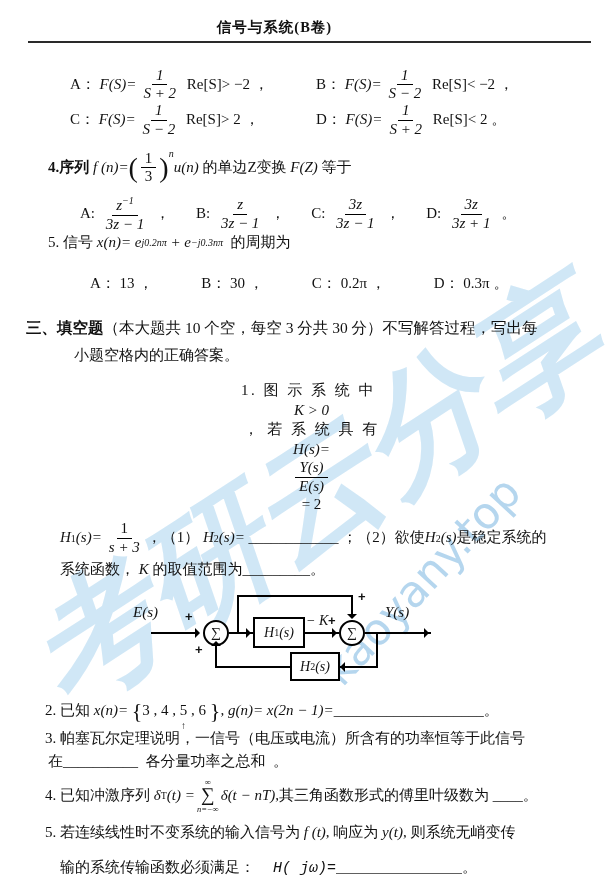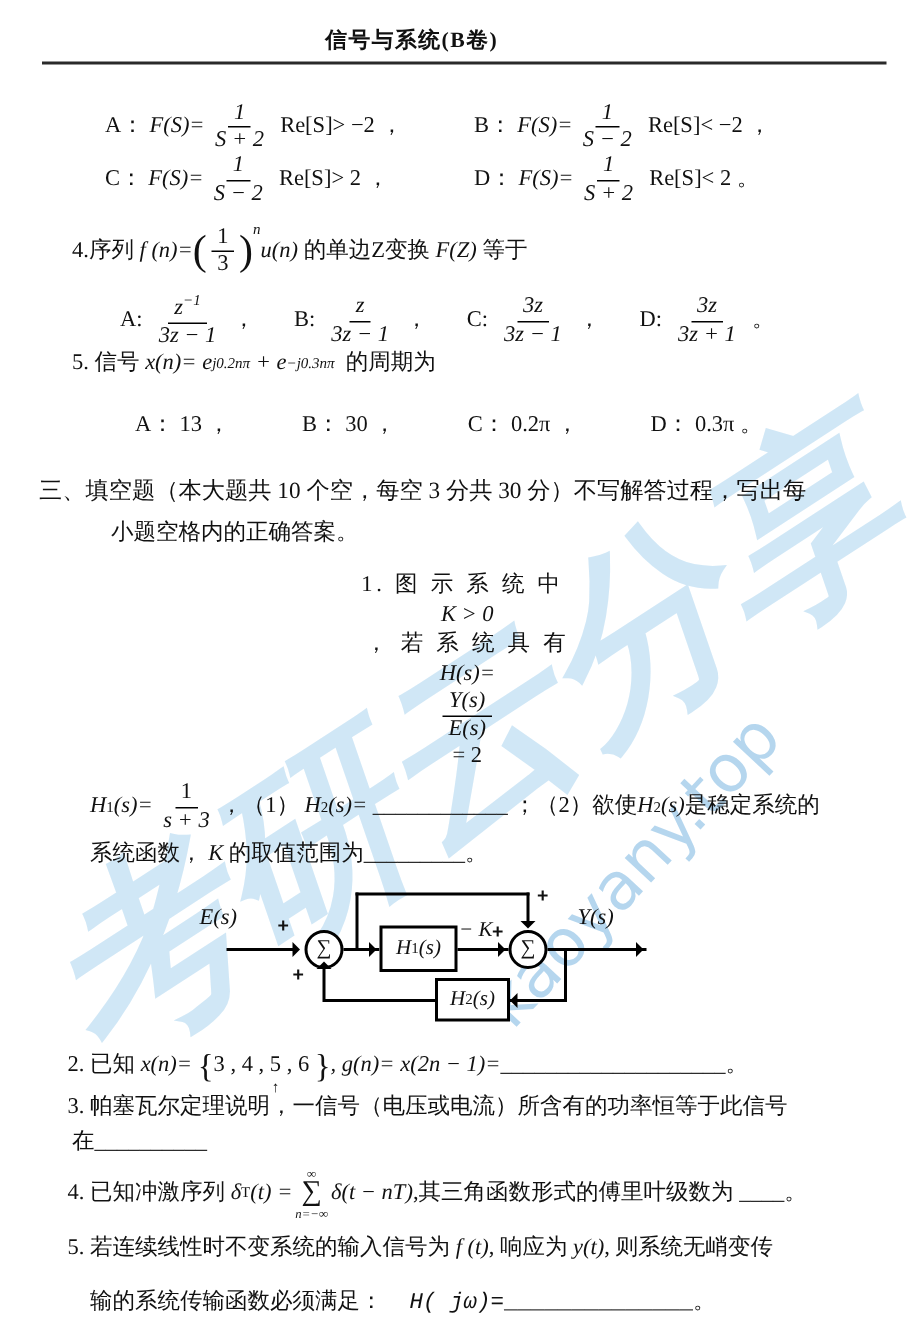--- a/index.html
+++ b/index.html
@@ -22,21 +22,21 @@
   .frac { display:inline-flex; flex-direction:column; align-items:center; vertical-align:middle; margin:0 3px; line-height:1.15; }
   .frac .num { border-bottom:1px solid #000; padding:0 4px; }
   .frac .den { padding:0 4px; }
   sup { font-size:10px; }
   sub { font-size:10px; }
   .mline { display:flex; align-items:center; flex-wrap:nowrap; white-space:pre; }
   .mline > span { flex:0 0 auto; }
   .bigp { font-size:28px; font-weight:400; line-height:0.9; font-family:"Liberation Serif",serif; }
   .pexp { position:relative; top:-14px; font-size:10px; font-style:italic; }
   .blank { letter-spacing:0; }
-  .b { font-family:"Liberation Sans", sans-serif; font-weight:normal; }
+  .b { font-family:"Liberation Sans", sans-serif; font-weight:bold; }
   .ls { letter-spacing:2.5px; }
 
   
   .fsrow { margin-top:24px; padding-left:30px; display:flex; align-items:center; }
   .fsrow.second { margin-top:0; }
   .fsopt { display:flex; align-items:center; white-space:pre; width:246px; }
   .fsopt.last { width:auto; }
   .q4line { margin-top:12px; padding-left:8px; }
   .q4opts { margin-top:10px; padding-left:40px; display:flex; align-items:center; gap:26px; }
   .q4opt { display:flex; align-items:center; white-space:pre; }
@@ -246,20 +246,21 @@
     <span class="setbrace">}</span>
     <span class="mi">, g(n)= x(2n − 1)=</span>
     <span class="blank">____________________</span>
     <span>。</span>
   </div>
 
   <div class="f3l1">3. 帕塞瓦尔定理说明，一信号（电压或电流）所含有的功率恒等于此信号</div>
   <div class="f3l2 mline">
     <span>在</span>
     <span class="blank">__________</span>
+    <span>  各分量功率之总和  。</span>
   </div>
 
   <div class="f4 mline">
     <span>4. 已知冲激序列 </span>
     <span class="mi">δ</span><sub>T</sub><span class="mi">(t) =</span>
     <span class="sumlim"><span class="lim">∞</span><span class="sig">∑</span><span class="lim">n=−∞</span></span>
     <span class="mi">δ(t − nT)</span>
     <span>,其三角函数形式的傅里叶级数为 </span>
     <span class="blank">____</span>
     <span>。</span>

